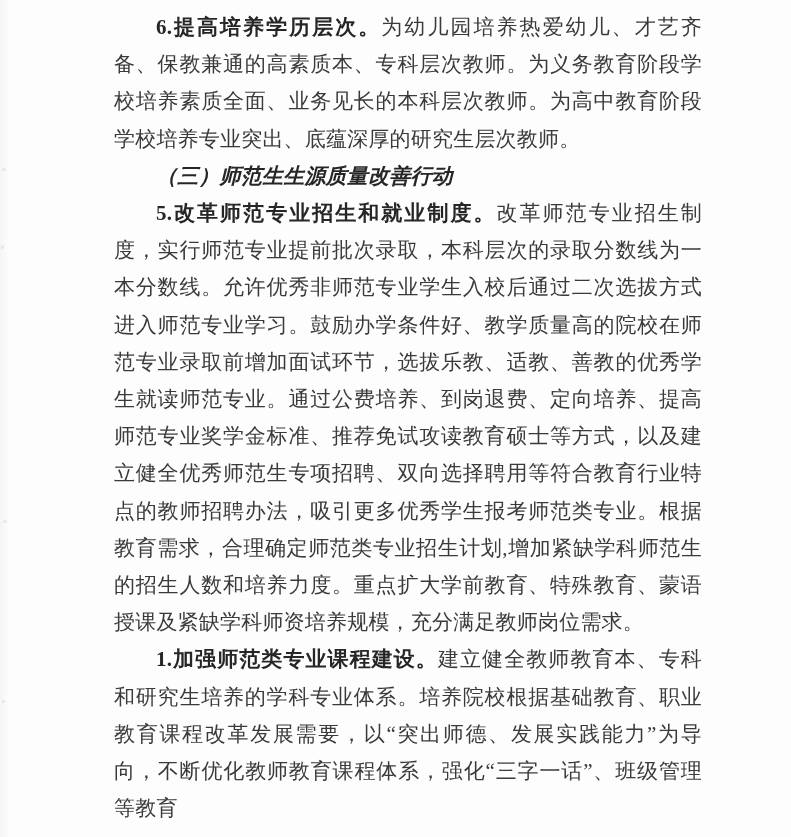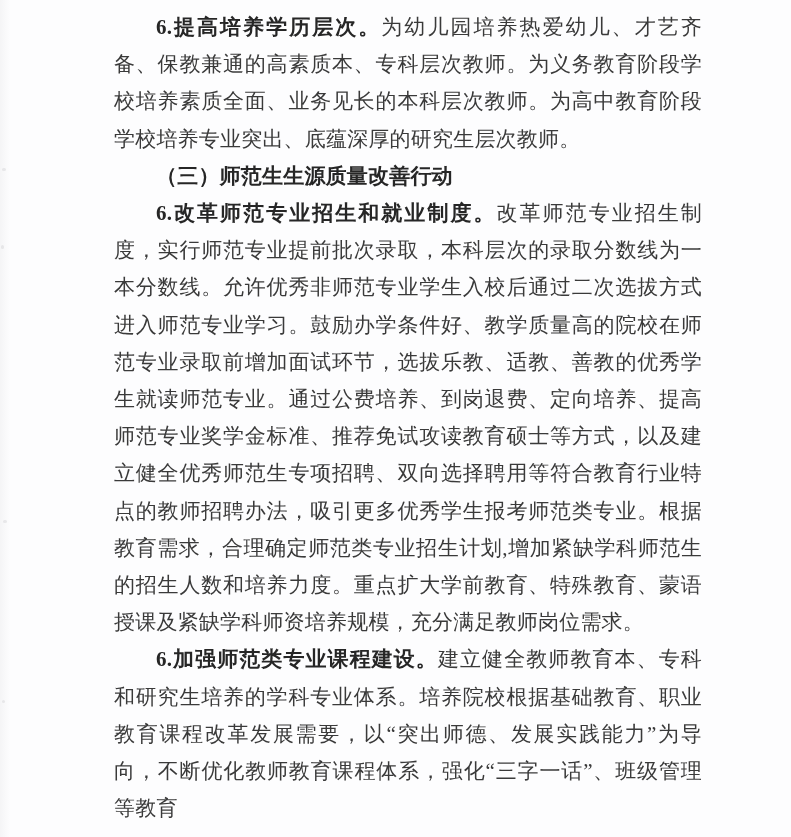--- a/index.html
+++ b/index.html
@@ -39,20 +39,21 @@
     padding: 0;
     text-indent: 2em;
   }
   .lead {
     font-weight: bold;
     color: #262626;
   }
   .heading b {
     font-weight: bold;
     color: #262626;
+    font-style: italic;
   }
   
   .artifact {
     position: absolute;
     background: #c9c9cc;
     opacity: 0.35;
     border-radius: 2px;
   }
   .a1 { left: 2px; top: 168px; width: 4px; height: 3px; }
   .a2 { left: 1px; top: 245px; width: 3px; height: 4px; }
@@ -67,19 +68,19 @@
   <span class="artifact a2"></span>
   <span class="artifact a3"></span>
   <span class="artifact a4"></span>
 
   <div class="doc">
 
     <p><span class="lead">6.提高培养学历层次。</span><span>为幼儿园培养热爱幼儿、才艺齐备、保教兼通的高素质本、专科层次教师。为义务教育阶段学校培养素质全面、业务见长的本科层次教师。为高中教育阶段学校培养专业突出、底蕴深厚的研究生层次教师。</span></p>
 
     <p class="heading"><b>（三）师范生生源质量改善行动</b></p>
 
-    <p><span class="lead">6.改革师范专业招生和就业制度。</span><span>改革师范专业招生制度，实行师范专业提前批次录取，本科层次的录取分数线为一本分数线。允许优秀非师范专业学生入校后通过二次选拔方式进入师范专业学习。鼓励办学条件好、教学质量高的院校在师范专业录取前增加面试环节，选拔乐教、适教、善教的优秀学生就读师范专业。通过公费培养、到岗退费、定向培养、提高师范专业奖学金标准、推荐免试攻读教育硕士等方式，以及建立健全优秀师范生专项招聘、双向选择聘用等符合教育行业特点的教师招聘办法，吸引更多优秀学生报考师范类专业。根据教育需求，合理确定师范类专业招生计划,增加紧缺学科师范生的招生人数和培养力度。重点扩大学前教育、特殊教育、蒙语授课及紧缺学科师资培养规模，充分满足教师岗位需求。</span></p>
+    <p><span class="lead">5.改革师范专业招生和就业制度。</span><span>改革师范专业招生制度，实行师范专业提前批次录取，本科层次的录取分数线为一本分数线。允许优秀非师范专业学生入校后通过二次选拔方式进入师范专业学习。鼓励办学条件好、教学质量高的院校在师范专业录取前增加面试环节，选拔乐教、适教、善教的优秀学生就读师范专业。通过公费培养、到岗退费、定向培养、提高师范专业奖学金标准、推荐免试攻读教育硕士等方式，以及建立健全优秀师范生专项招聘、双向选择聘用等符合教育行业特点的教师招聘办法，吸引更多优秀学生报考师范类专业。根据教育需求，合理确定师范类专业招生计划,增加紧缺学科师范生的招生人数和培养力度。重点扩大学前教育、特殊教育、蒙语授课及紧缺学科师资培养规模，充分满足教师岗位需求。</span></p>
 
 
-    <p><span class="lead">6.加强师范类专业课程建设。</span><span>建立健全教师教育本、专科和研究生培养的学科专业体系。培养院校根据基础教育、职业教育课程改革发展需要，以“突出师德、发展实践能力”为导向，不断优化教师教育课程体系，强化“三字一话”、班级管理等教育</span></p>
+    <p><span class="lead">1.加强师范类专业课程建设。</span><span>建立健全教师教育本、专科和研究生培养的学科专业体系。培养院校根据基础教育、职业教育课程改革发展需要，以“突出师德、发展实践能力”为导向，不断优化教师教育课程体系，强化“三字一话”、班级管理等教育</span></p>
 
   </div>
 </div>
 
 </body></html>

